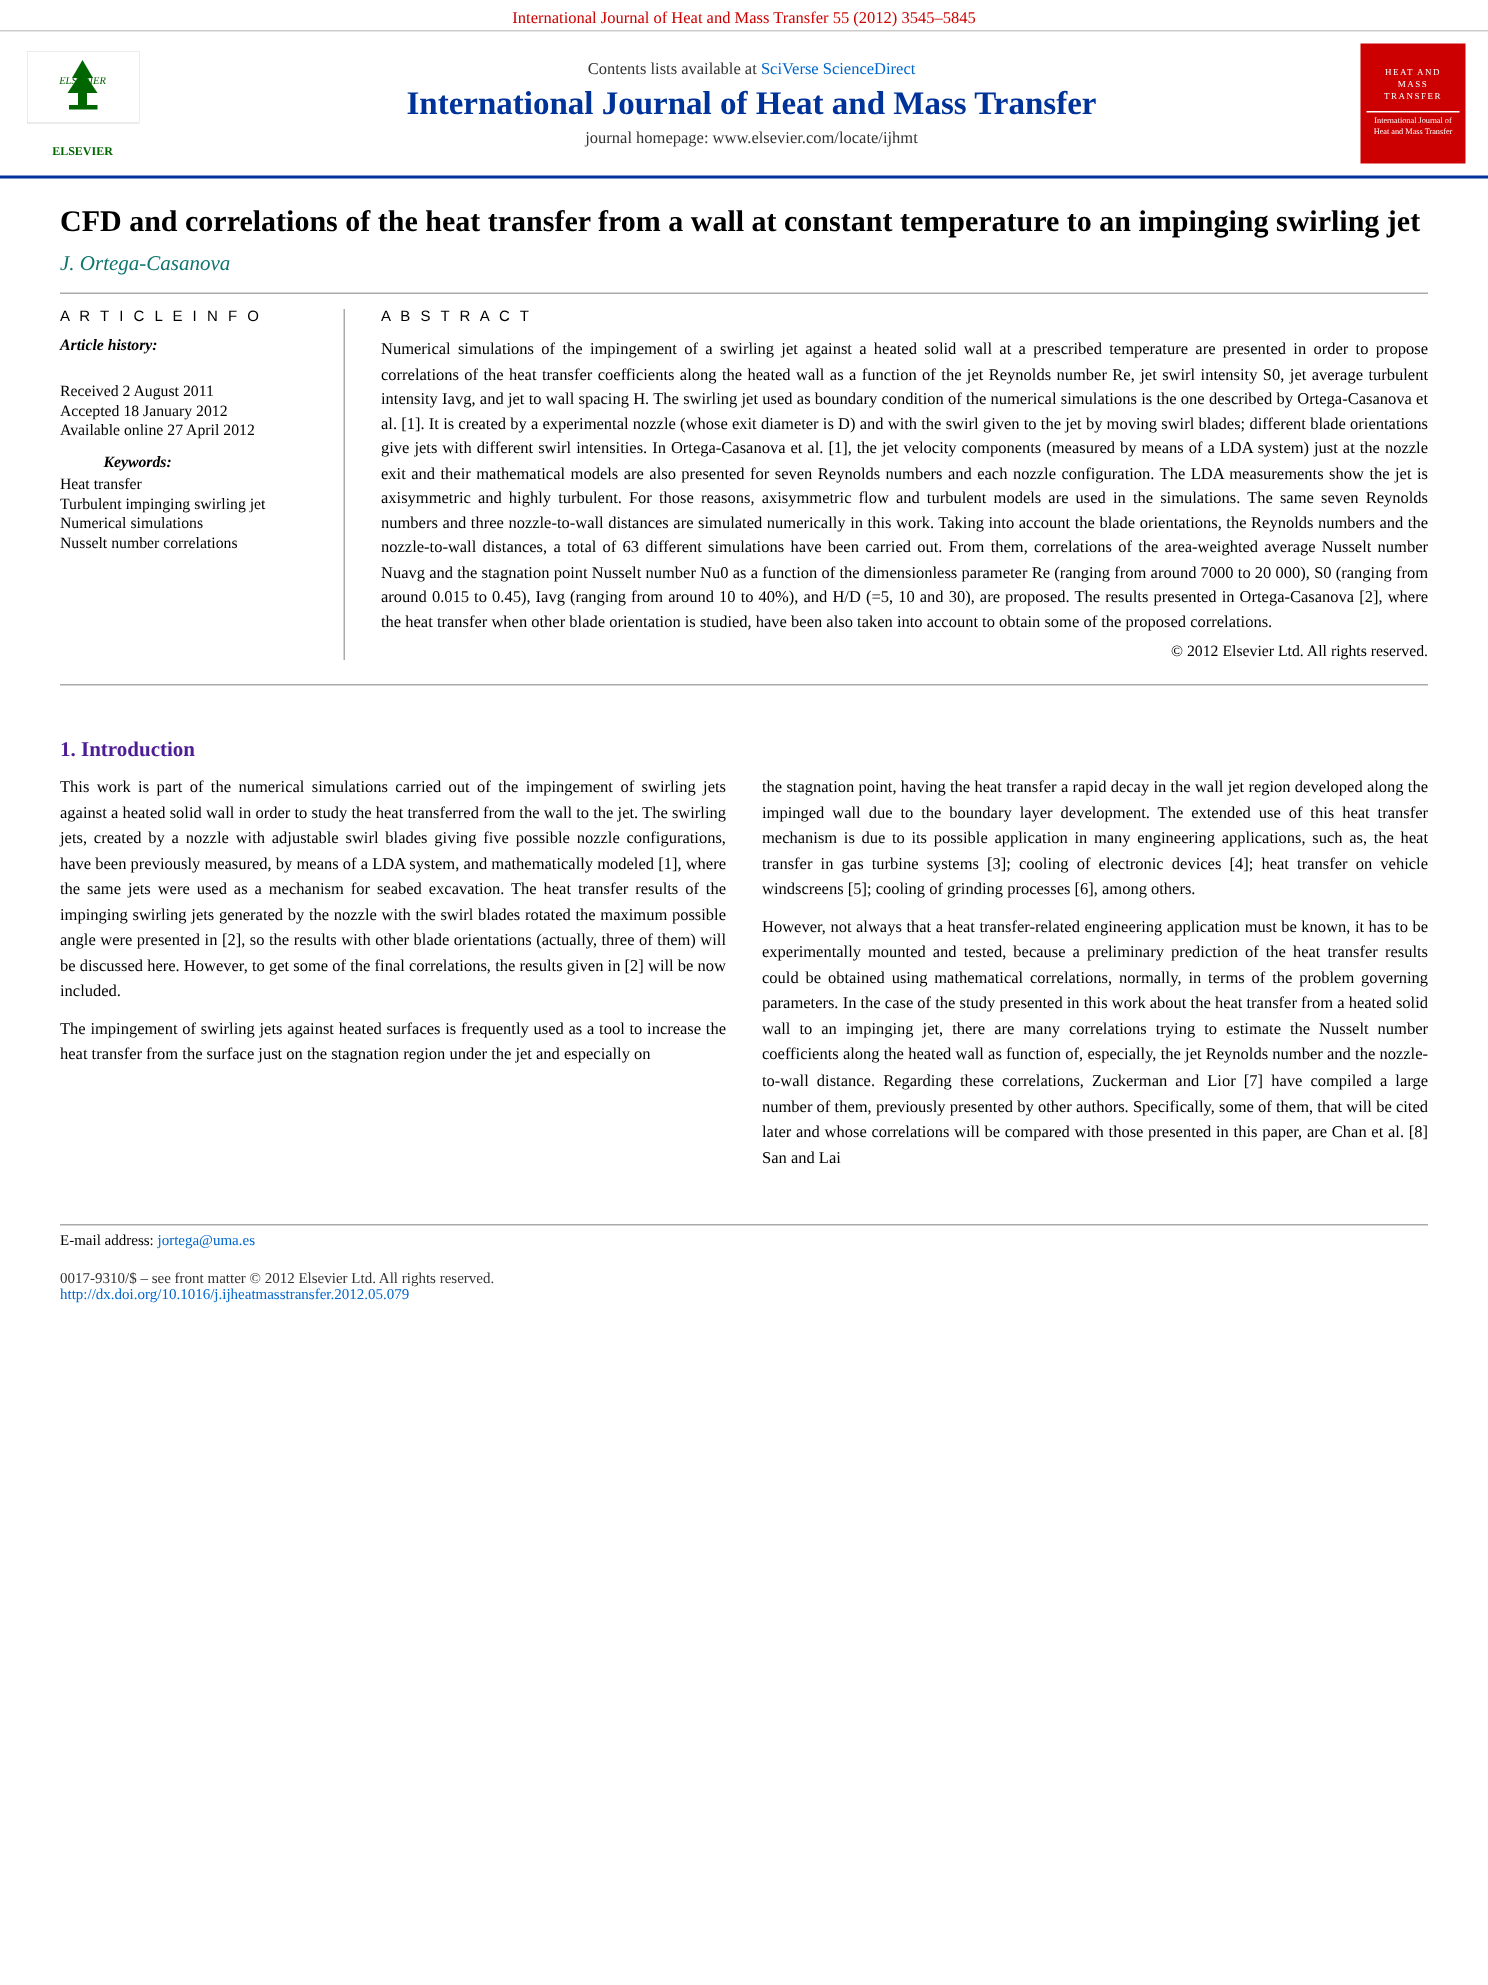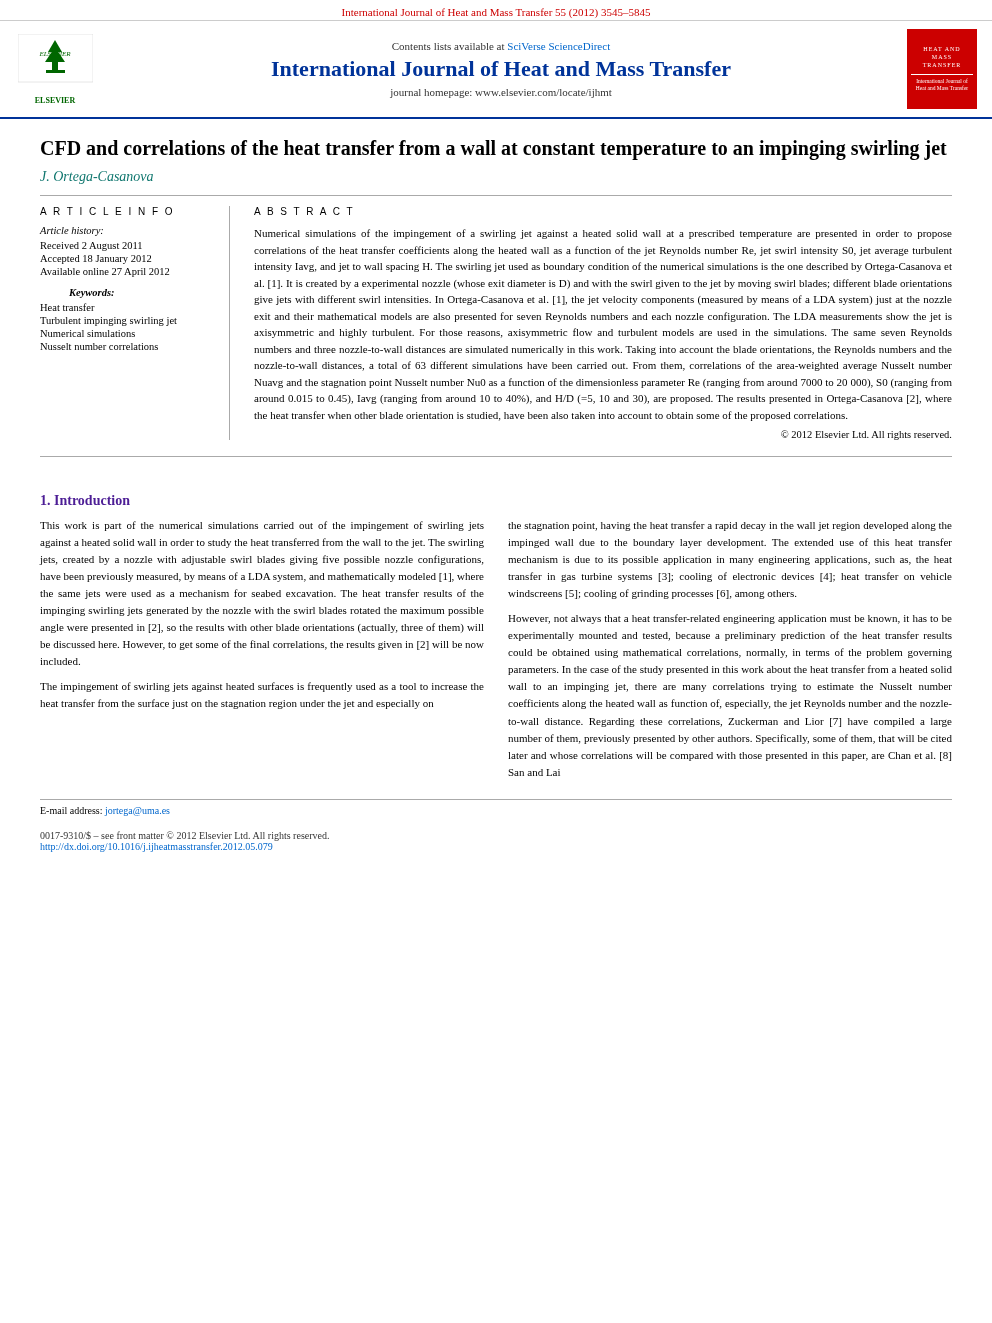--- a/index.html
+++ b/index.html
@@ -125,22 +125,22 @@
       font-size: 10px;
       letter-spacing: 2px;
       text-transform: uppercase;
       color: #000;
       margin-bottom: 8px;
       font-family: Arial, sans-serif;
     }
     .article-info-label {
       font-size: 10.5px;
       font-style: italic;
-      font-weight: normal;
-      margin-bottom: 4px;
+      font-weight: bold;
+      margin-bottom: 20px;
       color: #000;
     }
     .article-info-item {
       font-size: 10.5px;
       color: #000;
       margin-bottom: 2px;
     }
     .keywords-label {
       font-size: 10.5px;
       font-style: italic;
@@ -188,21 +188,21 @@
     }
     .body-para {
       font-size: 11px;
       line-height: 1.55;
       text-align: justify;
       margin-bottom: 8px;
       color: #000;
     }
     .footnote-area {
       border-top: 1px solid #aaa;
-      margin: 10px 40px 0 40px;
+      margin: 27px 40px 0 40px;
       padding-top: 5px;
     }
     .footnote-text {
       font-size: 10px;
       color: #000;
     }
     .bottom-bar {
       padding: 6px 40px;
       font-size: 10px;
       color: #333;

